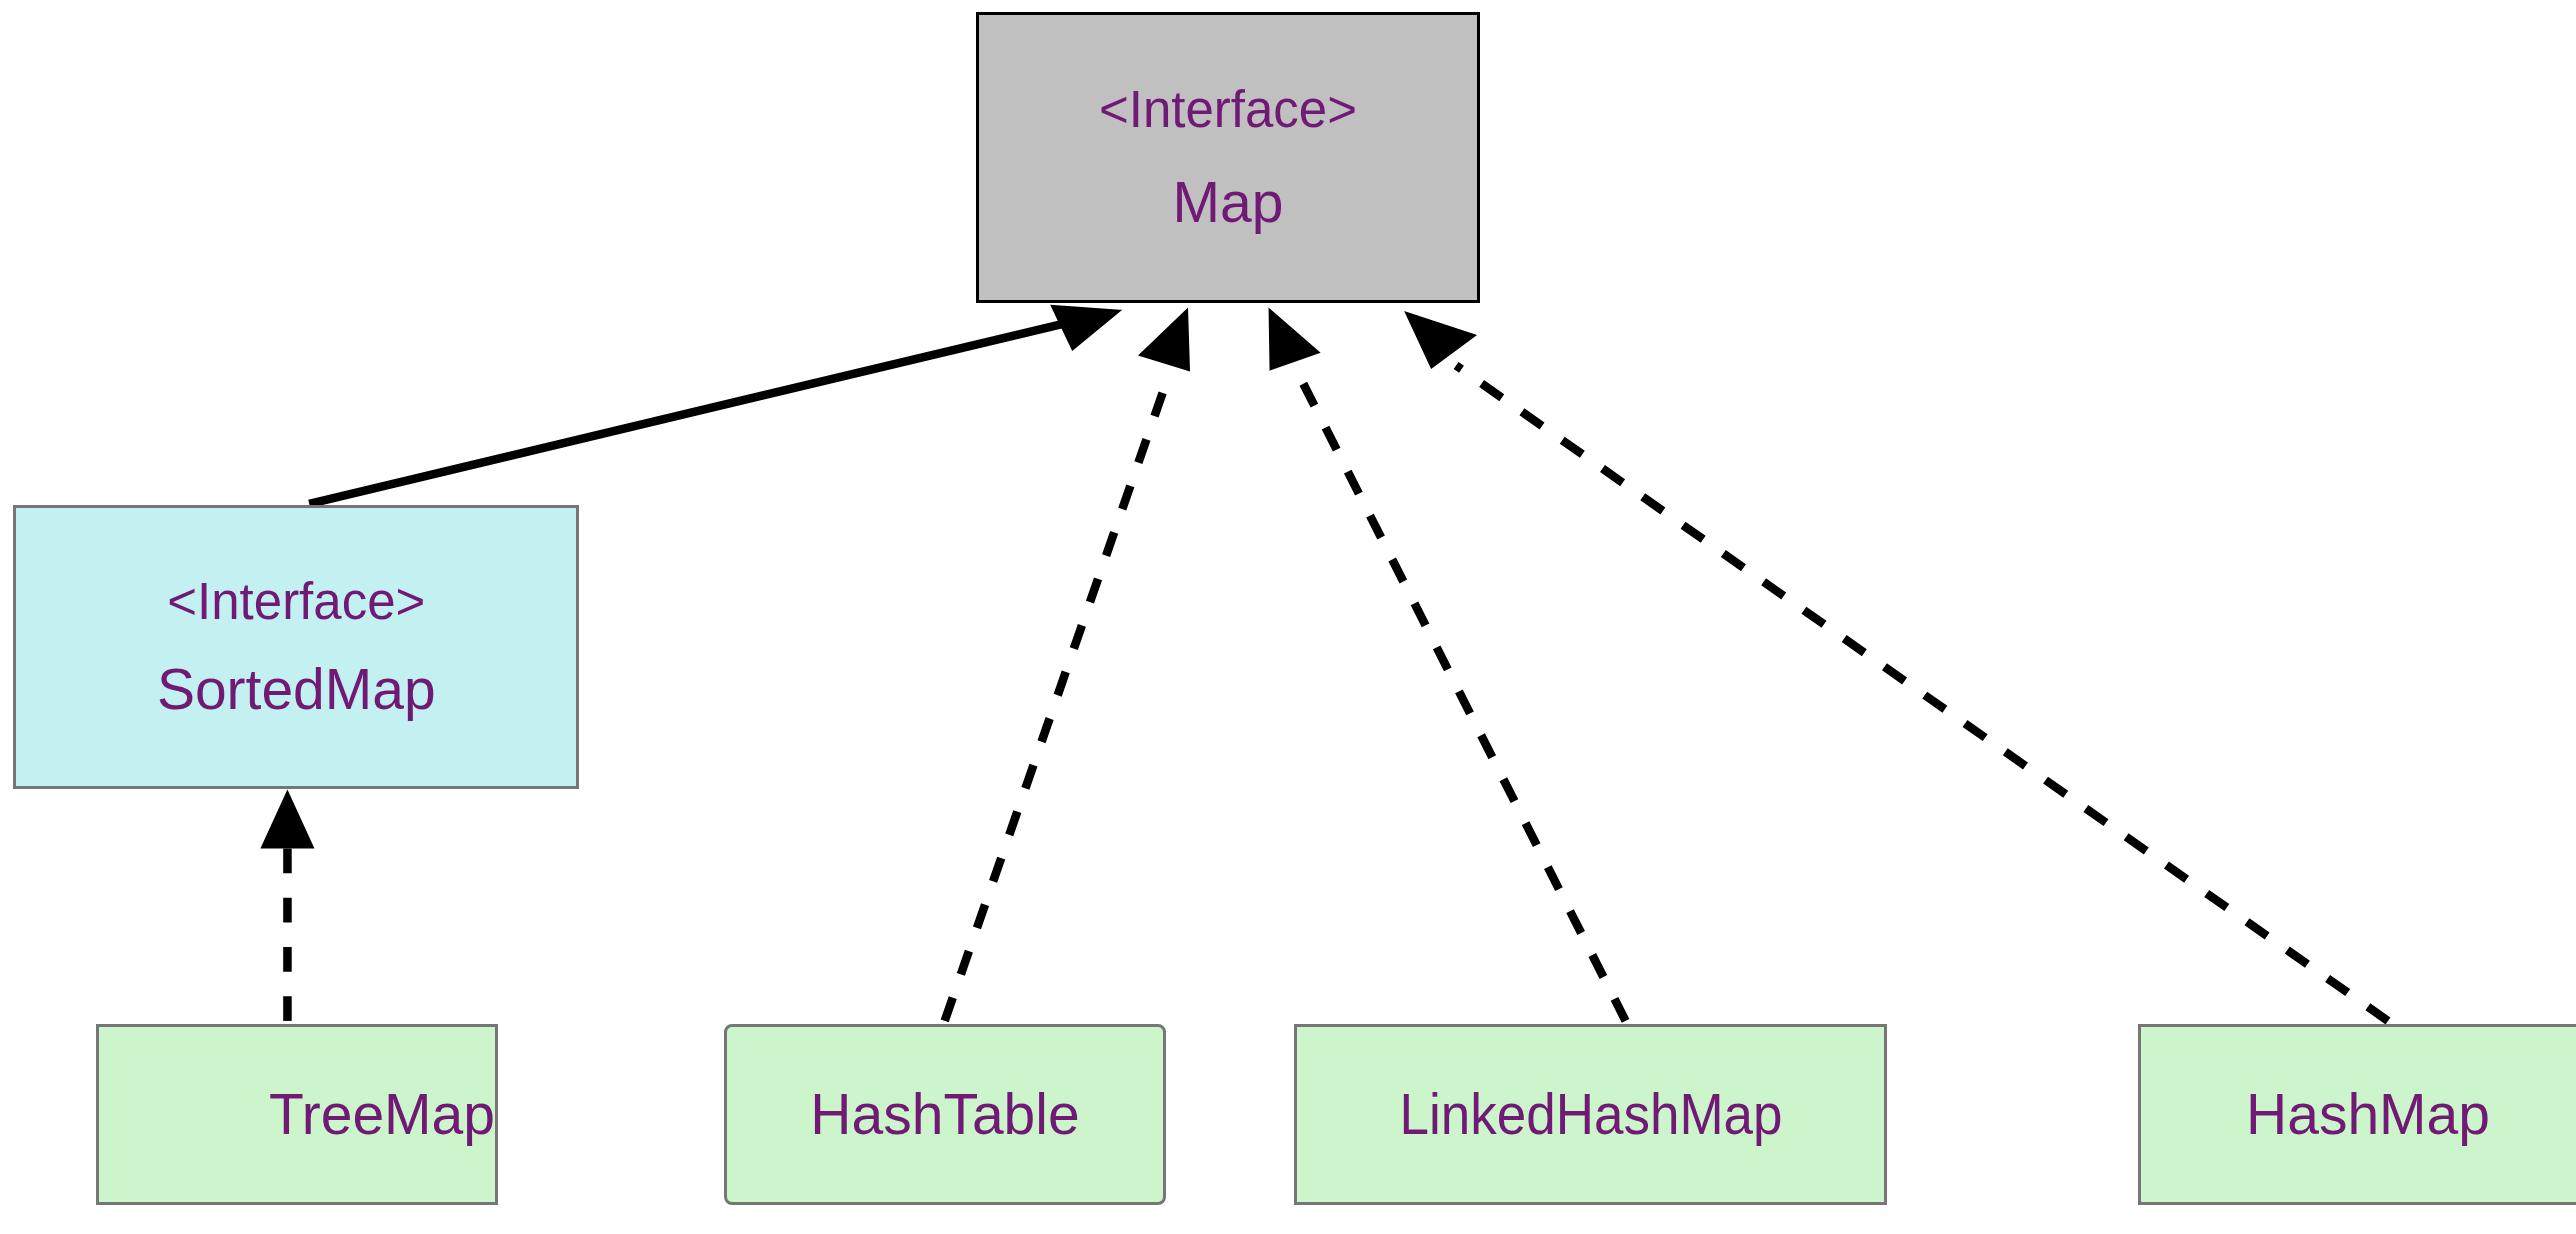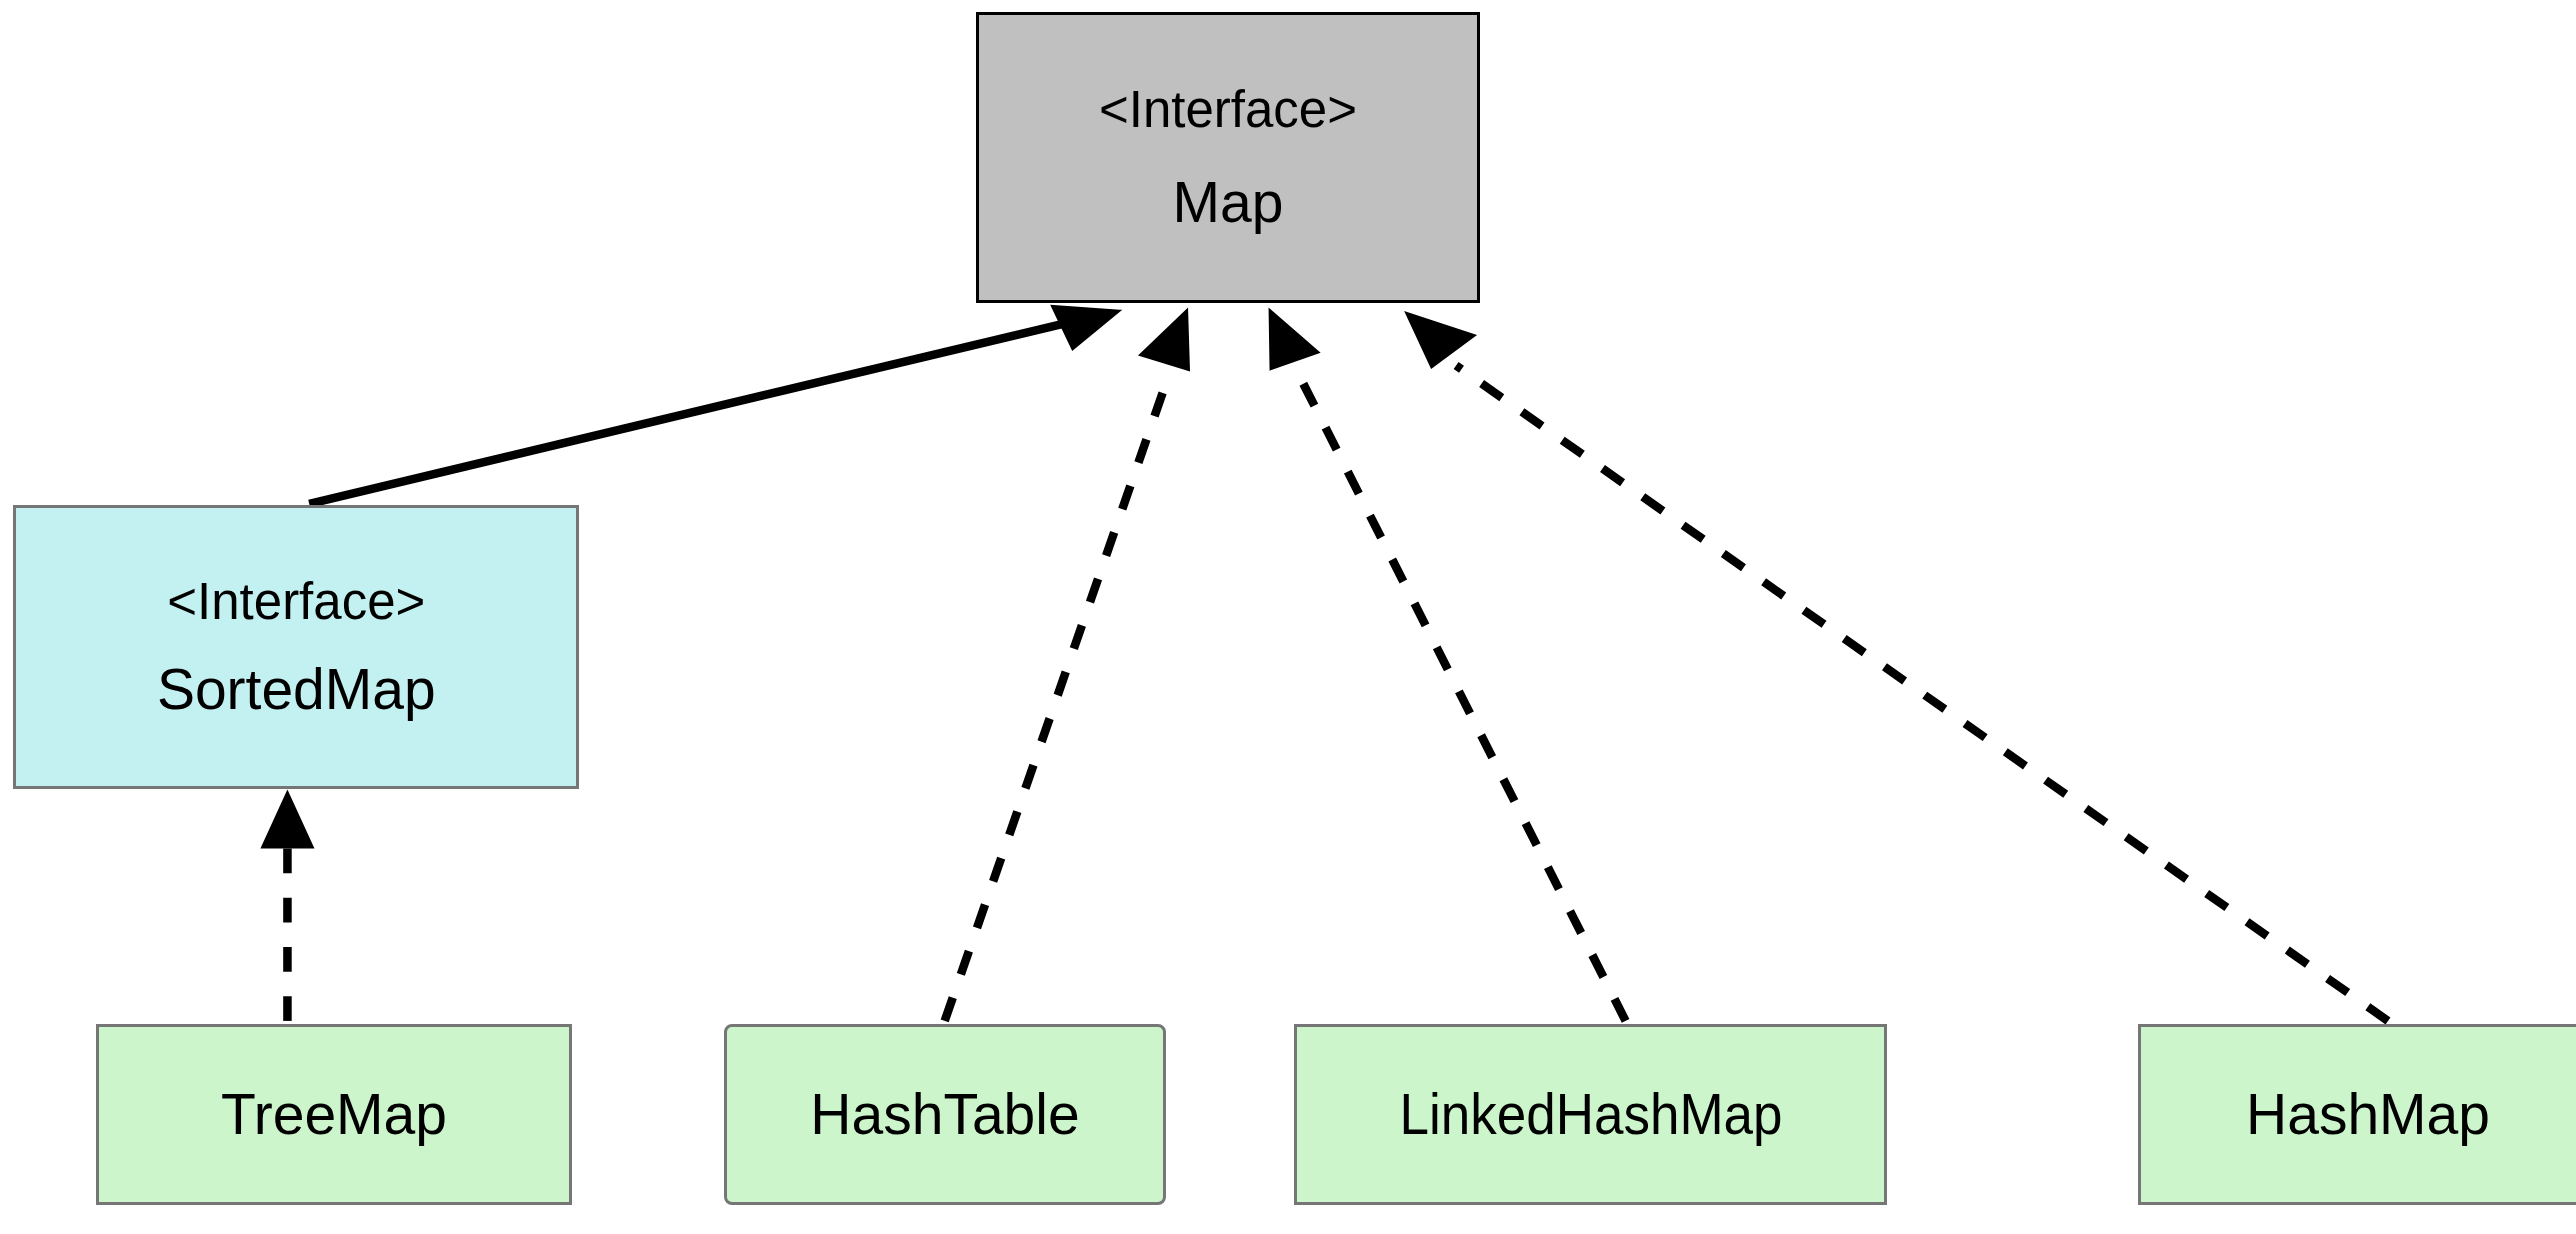--- a/index.html
+++ b/index.html
@@ -23,21 +23,21 @@
     height: 1234px;
   }
   .node {
     position: absolute;
     box-sizing: border-box;
     display: flex;
     flex-direction: column;
     align-items: center;
     justify-content: center;
     text-align: center;
-    color: #000000;
+    color: #701a75;
   }
   .node .stereotype {
     font-size: 51px;
     line-height: 1.1;
     white-space: nowrap;
   }
   .node .name {
     font-size: 57px;
     line-height: 1.1;
     white-space: nowrap;
@@ -62,21 +62,21 @@
     border: 3.8px solid #767676;
   }
   #node-sortedmap .stereotype { margin-bottom: 28px; }
   
   .node.concrete {
     background: #ccf5cc;
     border: 3.8px solid #767676;
     top: 1024px;
     height: 181px;
   }
-  #node-treemap { left: 96px; width: 476px; }
+  #node-treemap { left: 96px; width: 402px; align-items: flex-end; }
   #node-hashtable { left: 724px; width: 442px; border-radius: 8px; }
   #node-linkedhashmap { left: 1294px; width: 593px; }
   #node-linkedhashmap .name { transform: scaleX(0.93); }
   #node-hashmap { left: 2138px; width: 460px; }
 </style>
 </head>
 <body>
 
 <div id="canvas">
 

